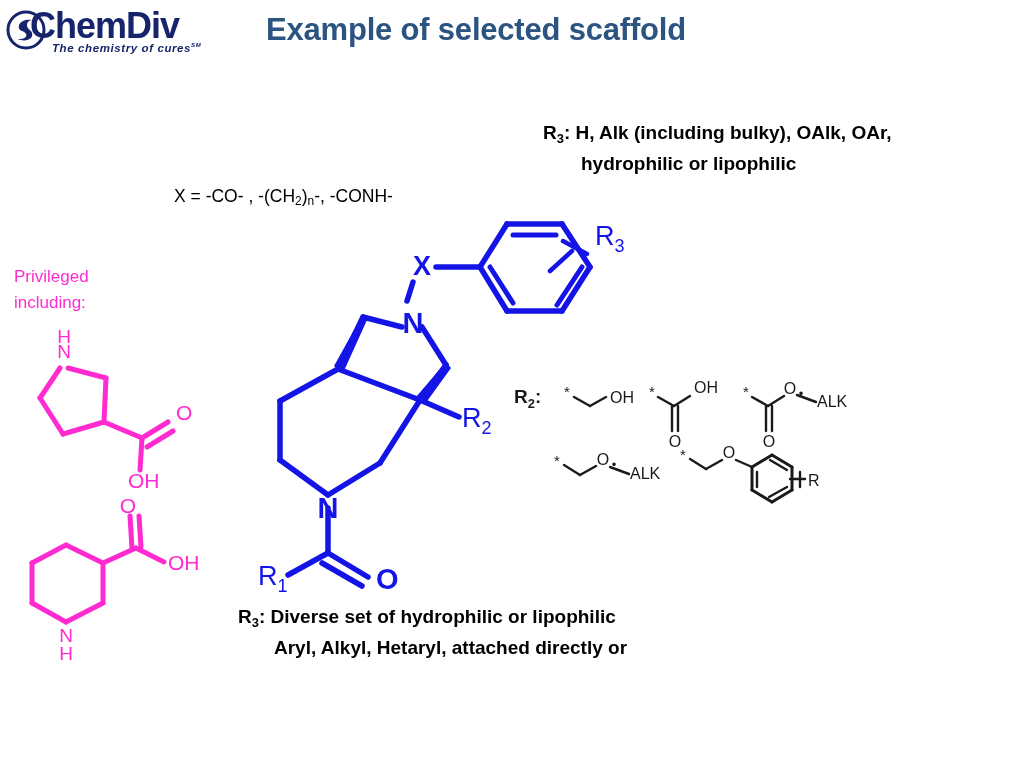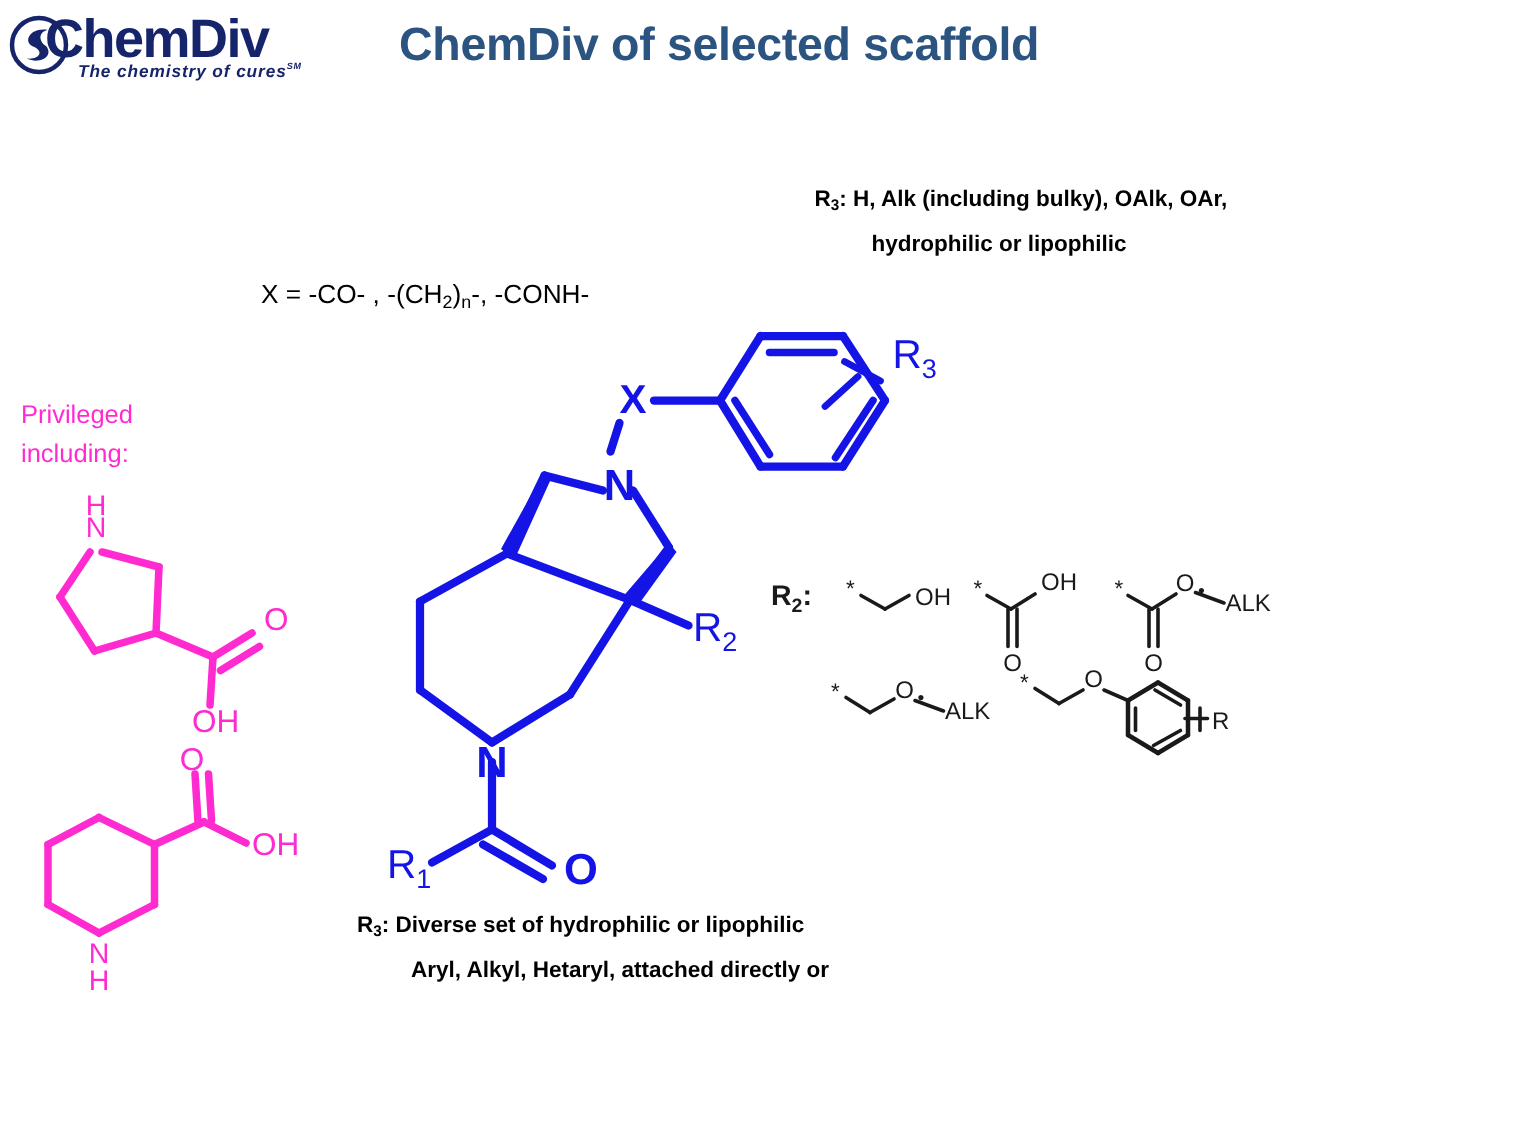--- a/index.html
+++ b/index.html
@@ -17,21 +17,21 @@
       color:#16256b;letter-spacing:-1px;line-height:40px;font-family:"Liberation Sans",sans-serif;}
   #logo .tag{position:absolute;left:46px;top:36px;font-size:11.5px;font-weight:bold;font-style:italic;
       color:#16256b;letter-spacing:0.6px;font-family:"Liberation Sans",sans-serif;}
   #logo .tm{font-size:6px;vertical-align:super;}
 
   
   #title{left:266px;top:12px;font-size:31px;font-weight:bold;color:#2b5481;
      letter-spacing:-0.2px;white-space:nowrap;}
 
   
-  .blktext{font-size:15px;font-weight:bold;color:#000000;line-height:25px;white-space:nowrap;}
+  .blktext{font-size:19px;font-weight:bold;color:#000000;line-height:25px;white-space:nowrap;}
   #r3top{left:543px;top:120px;}
   #r3top .ln2,#r3top .ln3{padding-left:38px;}
   #xdef{left:174px;top:186px;font-size:17.5px;font-weight:normal;color:#000;white-space:nowrap;}
   #r3bot{left:218px;top:604px;margin-left:20px;}
   #r3bot .ln2,#r3bot .ln3{padding-left:36px;}
   sub{font-size:0.68em;vertical-align:-0.28em;}
 
   
   #priv{left:14px;top:264px;font-size:17px;color:#ff2bd0;line-height:26px;font-weight:normal;}
 
@@ -46,21 +46,21 @@
   <div class="mark">
     <svg width="40" height="40" viewBox="0 0 40 40">
       <circle cx="20" cy="20" r="18" fill="none" stroke="#16256b" stroke-width="3"></circle>
       <path d="M26 10 C14 8, 9 18, 16 21 C24 24, 20 30, 12 29 C20 33, 30 28, 25 21 C19 17, 20 11, 26 10 Z" fill="#16256b"></path>
     </svg>
   </div>
   <div class="word">ChemDiv</div>
   <div class="tag"><span>The chemistry of cures</span><span class="tm">SM</span></div>
 </div>
 
-<div class="abs" id="title">ChemDiv of selected scaffold</div>
+<div class="abs" id="title">Example of selected scaffold</div>
 
 <div class="abs blktext" id="r3top">
   <div class="ln1"><span>R</span><sub>3</sub><span>: H, Alk (including bulky), OAlk, OAr,</span></div>
   <div class="ln3">hydrophilic or lipophilic</div>
 </div>
 
 <div class="abs" id="xdef">
   <span>X = </span><span>-CO- , -(CH</span><sub>2</sub><span>)</span><sub>n</sub><span>-, -CONH-</span>
 </div>
 

